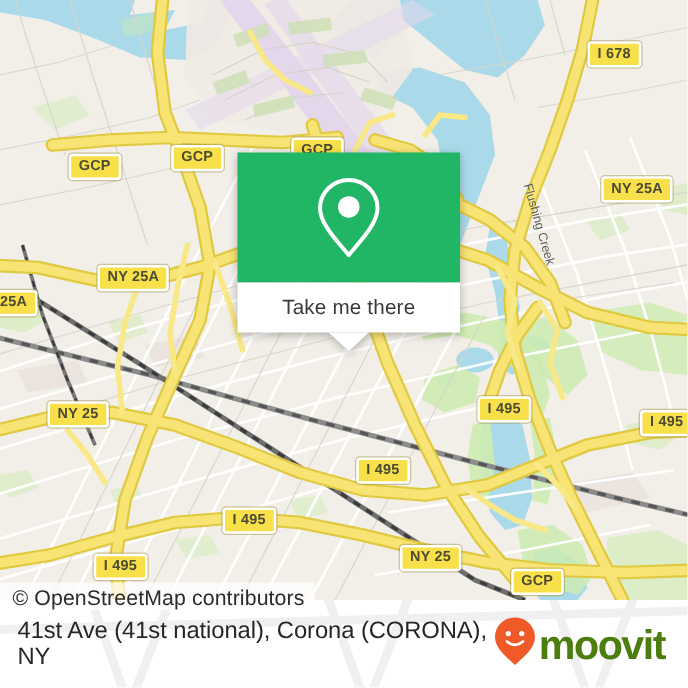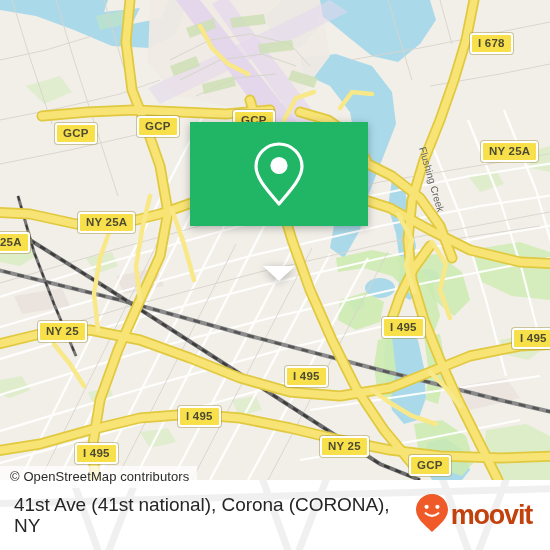--- a/index.html
+++ b/index.html
@@ -25,21 +25,21 @@
   }
   #map svg { display: block; width: 550px; height: 480px; }
 
   
   #osm-attr {
     position: absolute;
     left: 0; top: 466px;
     height: 22px;
     padding: 3px 8px 0 10px;
     background: rgba(255,255,255,0.72);
-    font-size: 13px;
+    font-size: 17px;
     color: #2b2b2b;
     letter-spacing: .1px;
     white-space: nowrap;
     z-index: 30;
   }
 
   
   #popup {
     position: absolute;
     left: 190px; top: 122px;
@@ -109,23 +109,23 @@
     max-width: 390px;
     letter-spacing: -.05px;
   }
   #brand {
     display: flex;
     align-items: center;
     gap: 2px;
     padding-right: 4px;
   }
   #brand-text {
-    font-size: 27px;
+    font-size: 33px;
     font-weight: bold;
-    color: #c2410c;
+    color: #4d7c0f;
     letter-spacing: -1.2px;
     line-height: 1;
   }
 </style>
 </head>
 <body>
 
 <div id="app">
 
   <div id="map">
@@ -347,20 +347,23 @@
   <div id="osm-attr">© OpenStreetMap contributors</div>
 
   <div id="popup">
     <div id="popup-header">
       <span>
         <svg width="56" height="68" viewBox="0 0 56 68" xmlns="http://www.w3.org/2000/svg">
           <path d="M28 4 C15.3 4 5 14.1 5 26.6 C5 39 18.5 52.5 28 64 C37.5 52.5 51 39 51 26.6 C51 14.1 40.7 4 28 4 Z" fill="none" stroke="#ffffff" stroke-width="3.2" stroke-linejoin="round"></path>
           <circle cx="28" cy="25.5" r="8.6" fill="#ffffff"></circle>
         </svg>
       </span>
+    </div>
+    <div id="popup-body">
+      <span id="popup-label">Take me there</span>
     </div>
     <div id="popup-tail"></div>
   </div>
 
   <div id="footer">
     <svg id="footer-watermark" viewBox="0 0 550 100" xmlns="http://www.w3.org/2000/svg">
       <g stroke="#f0f0f0" stroke-width="7" fill="none">
         <path d="M 60 -20 L 110 120"></path>
         <path d="M 150 -20 L 96 120"></path>
         <path d="M 250 -20 L 300 120"></path>

